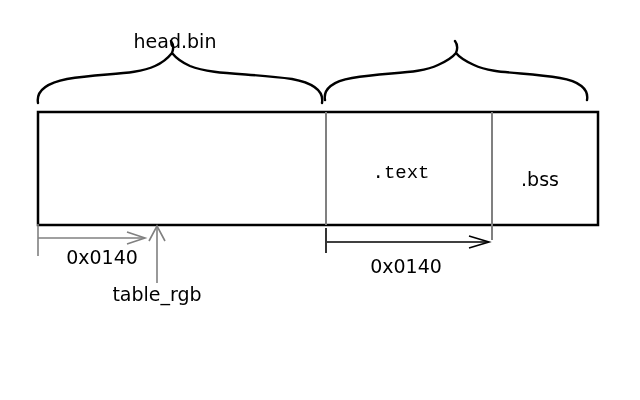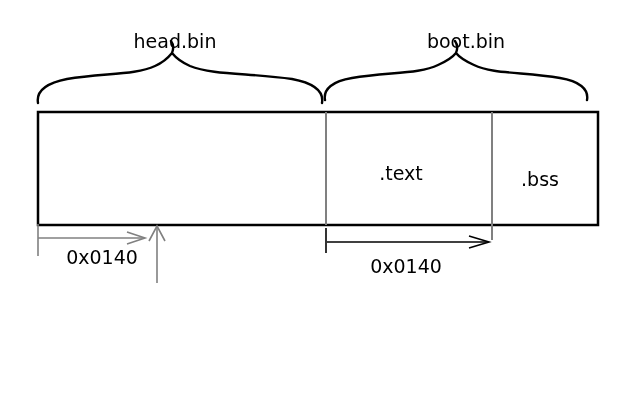--- a/index.html
+++ b/index.html
@@ -62,24 +62,24 @@
 
     <g stroke="#000000" stroke-width="1.6" fill="none">
       <line x1="326" y1="228" x2="326" y2="253"></line>
       <line x1="327" y1="242" x2="487" y2="242"></line>
       <path d="M 469,236 L 489,242 L 469,248"></path>
     </g>
   </svg>
 
   <div class="lbl" style="left:175px; top:30px;">head.bin</div>
 
-  <div class="lbl" style="left:466px; top:30px;">boot.bin</div>
 
-  <div class="lbl" style="left:401px; top:162px;">.text</div>
+  <div class="lbl" style="left:401px; top:162px;font-family:Liberation Mono, monospace;">.text</div>
 
   <div class="lbl" style="left:540px; top:168px;">.bss</div>
 
   <div class="lbl" style="left:102px; top:246px;">0x0140</div>
 
   <div class="lbl" style="left:406px; top:255px;">0x0140</div>
 
+  <div class="lbl" style="left:157px; top:283px;">table_rgb</div>
 
 </div>
 
 </body></html>

